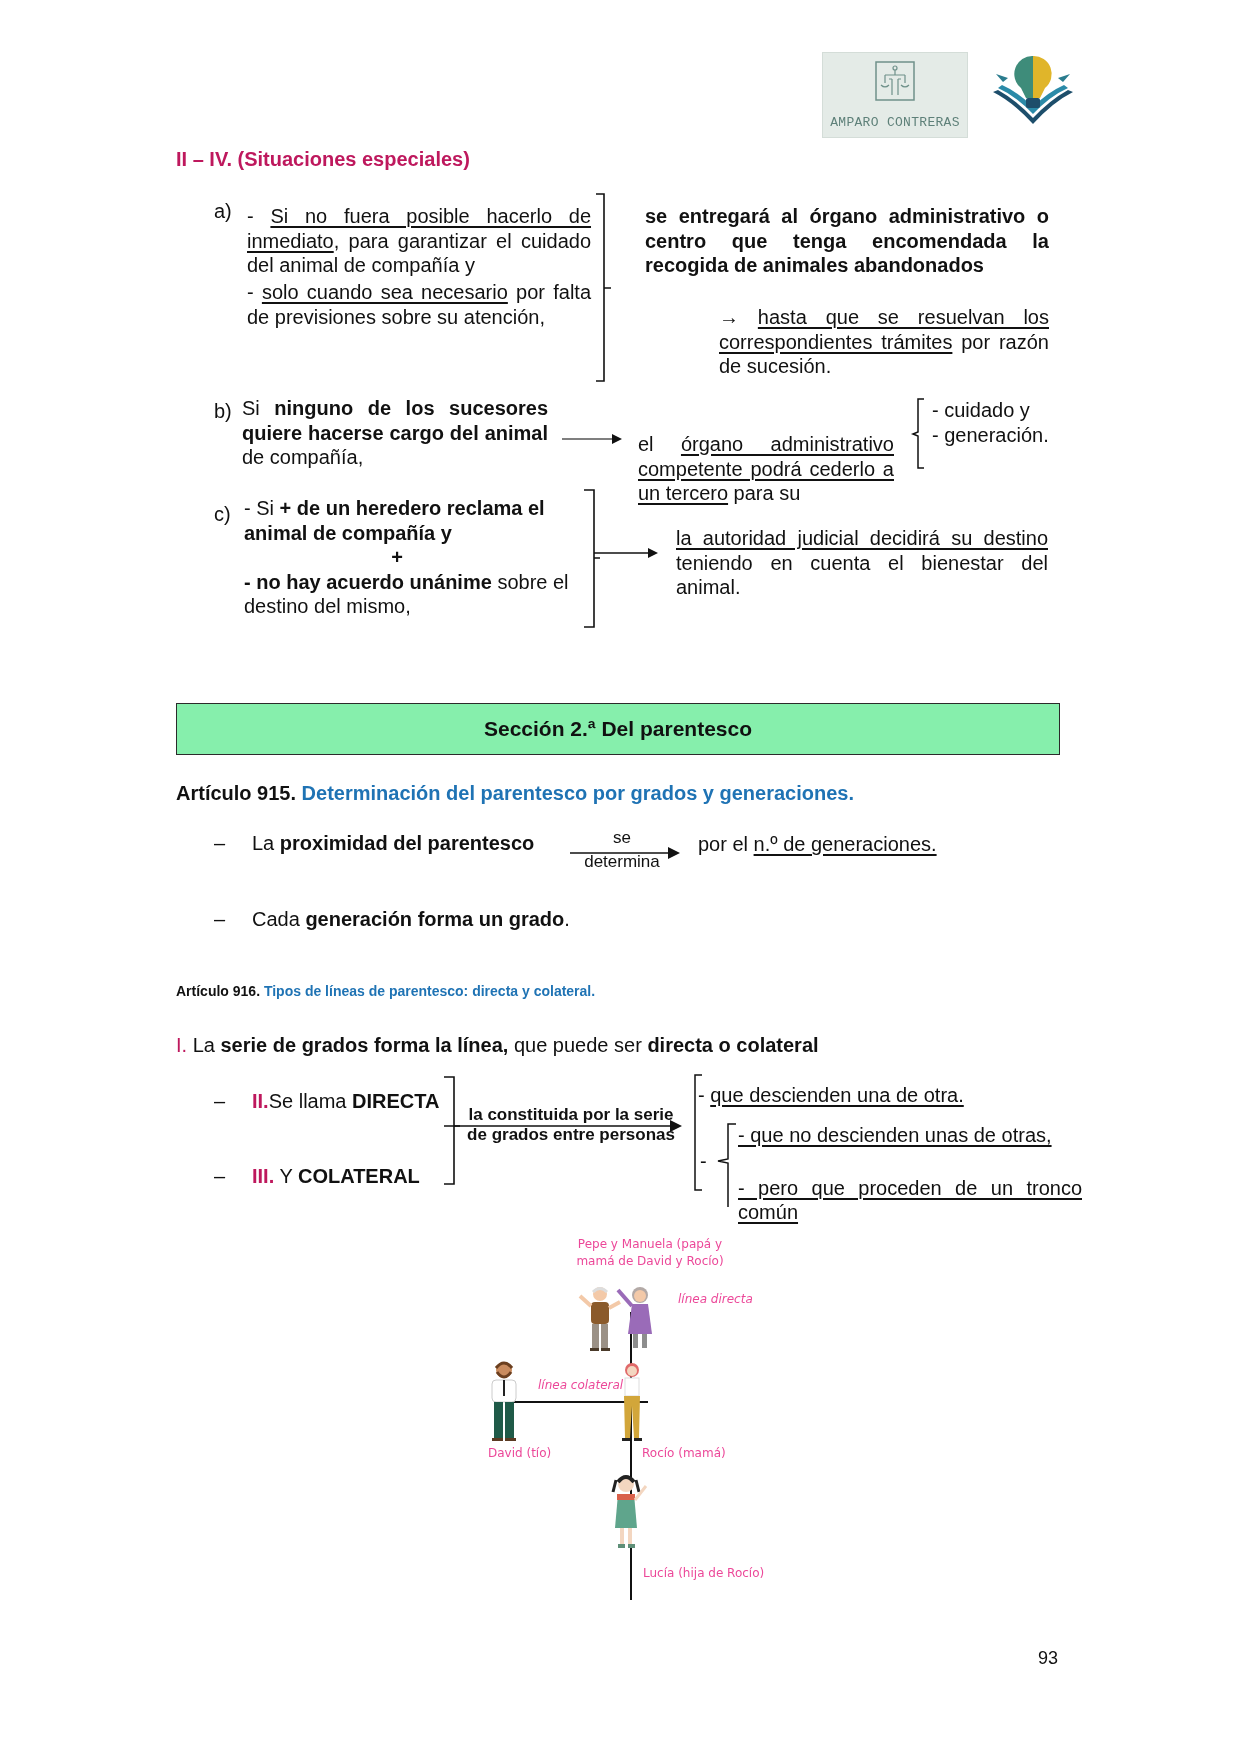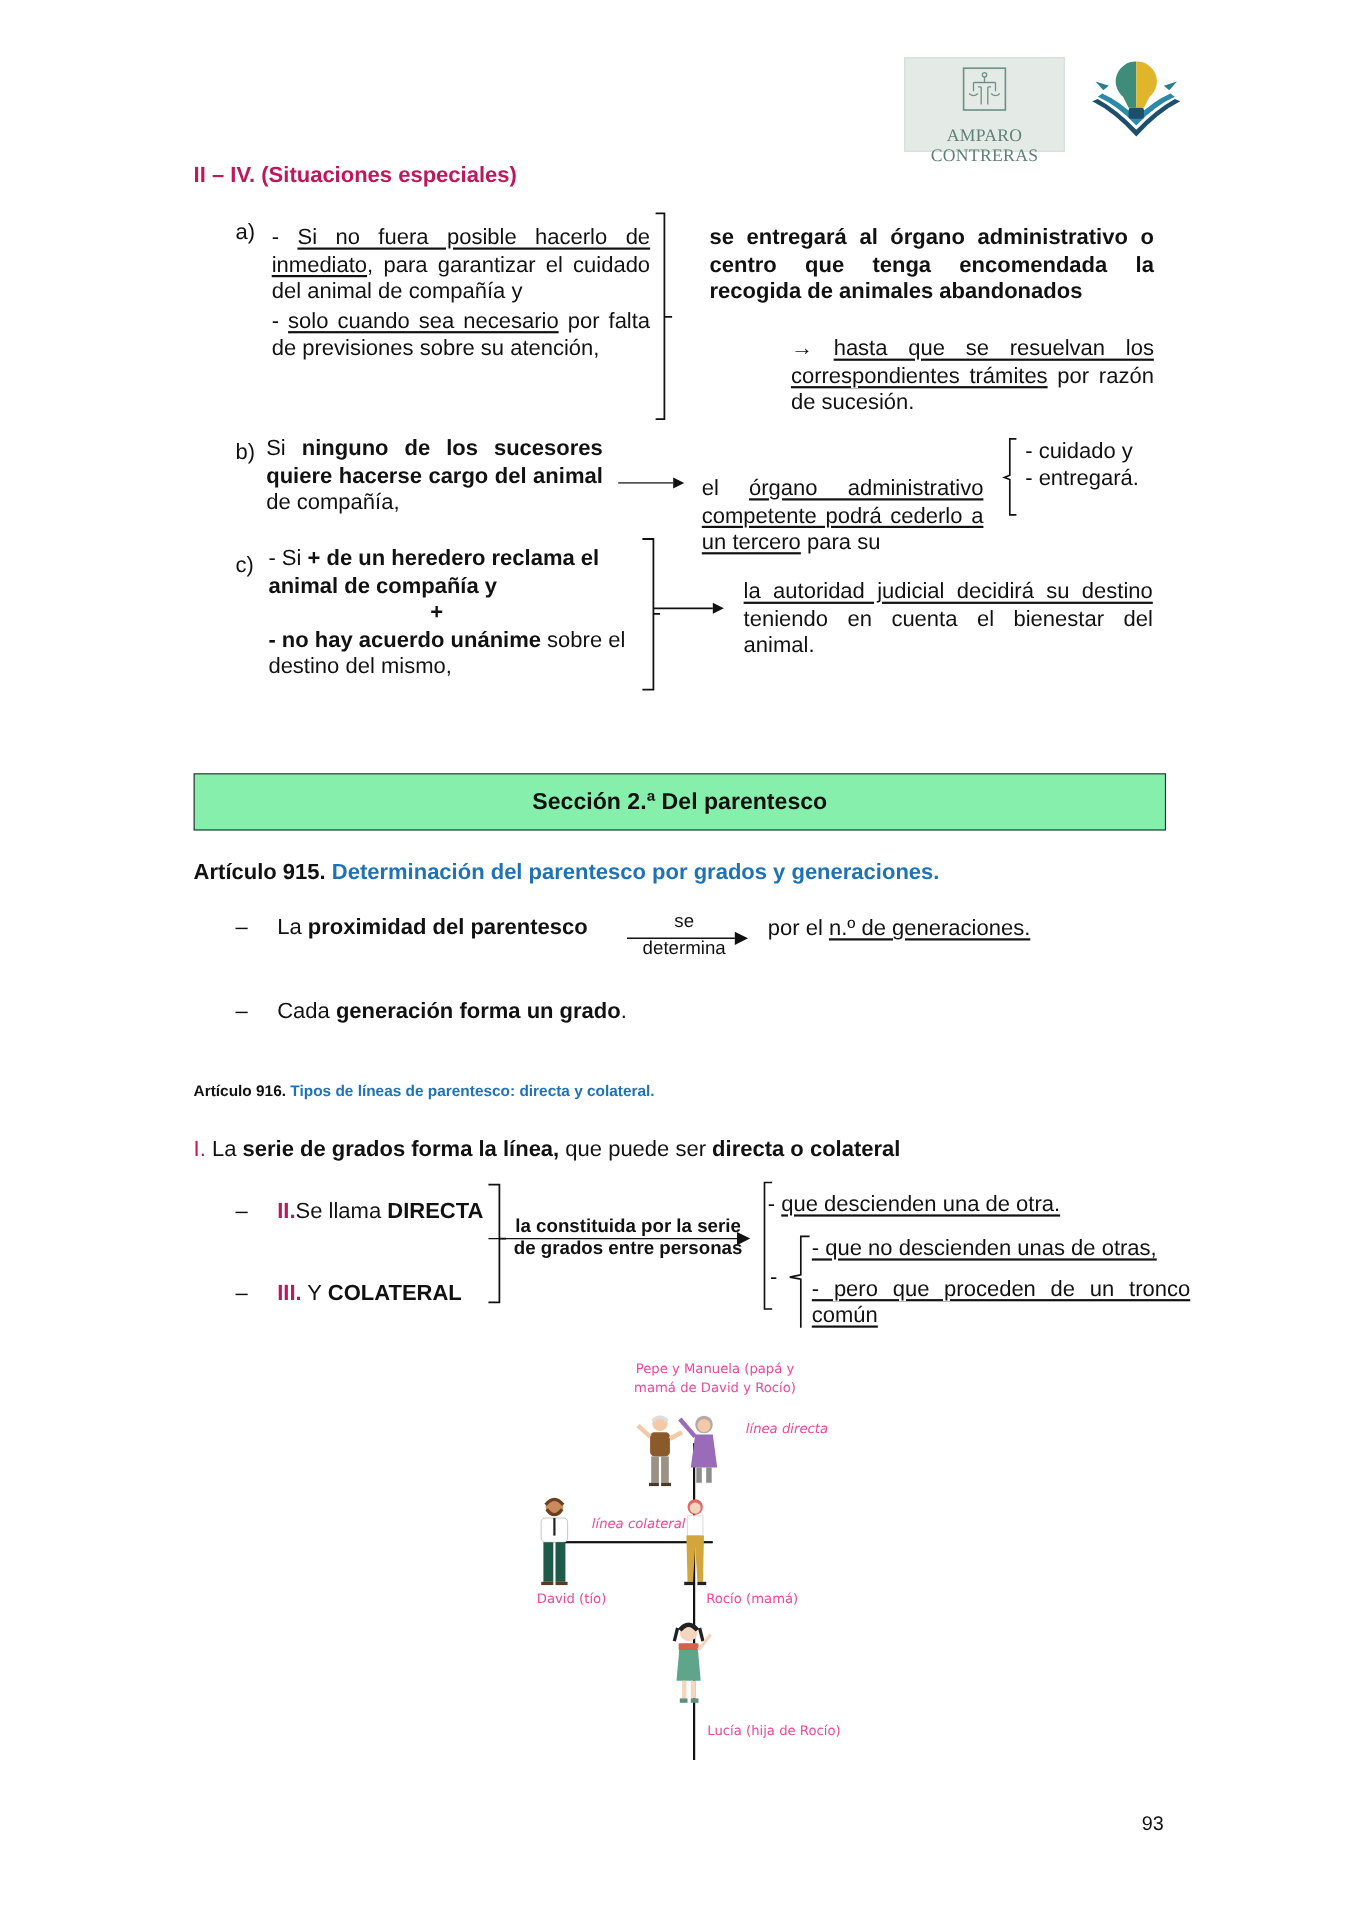--- a/index.html
+++ b/index.html
@@ -6,21 +6,21 @@
   body { width:1240px; height:1755px; position:relative; overflow:hidden;
          font-family:"Liberation Sans", sans-serif; color:#111; }
   .abs { position:absolute; }
   .txt { font-size:20px; line-height:24.5px; }
   .j { text-align:justify; text-align-last:auto; }
   .u { text-decoration:underline; text-underline-offset:3px; }
   b { font-weight:bold; }
   .purple { color:#be185d; }
   .blue { color:#1f73b4; }
   .logo-box { background:#e4ebe7; border:1px solid #d4ddd8; }
-  .logo-text { font-family:Liberation Serif, serif; font-size:16px; color:#5e8079; letter-spacing:0.3px; text-align:center; }
+  .logo-text { font-family:Liberation Mono, monospace; font-size:13px; color:#5e8079; letter-spacing:0.3px; text-align:center; }
   .banner { background:#86efac; border:1.5px solid #2b2b2b; text-align:center; font-weight:bold; font-size:21px; }
   .small { font-size:17px; line-height:20px; }
   .diag-label { font-family:"DejaVu Sans", sans-serif; font-size:12px; color:#ec4899; }
   .diag-it { font-style:italic; }
   svg { position:absolute; overflow:visible; }
 </style>
 </head>
 <body>
 
 <div class="abs logo-box" style="left:822px; top:52px; width:144px; height:84px;">
@@ -71,21 +71,21 @@
   <path d="M50 2 L60 7 L50 12 Z" fill="#111"></path>
 </svg>
 <div class="abs txt j" style="left:638px; top:396px; width:256px;margin-top:36px;">
   <span>el </span><span class="u">órgano administrativo competente podrá cederlo a un tercero</span><span> para su</span>
 </div>
 <svg width="16" height="72" style="left:912px; top:398px;">
   <path d="M12 1 H6 V34 L1 36 L6 38 V70 H12" stroke="#111" stroke-width="1.5" fill="none"></path>
 </svg>
 <div class="abs txt" style="left:932px; top:398px;">
   <div>- cuidado y</div>
-  <div>- entregará.</div>
+  <div>- generación.</div>
 </div>
 
 <div class="abs txt" style="left:214px; top:502px;">c)</div>
 <div class="abs txt" style="left:244px; top:496px; width:344px;">
   <div><span>- Si </span><b>+ de un heredero reclama el animal de compañía y</b></div>
   <div style="text-align:center; width:306px; font-weight:bold;">+</div>
   <div><b>- no hay acuerdo unánime</b><span> sobre el destino del mismo,</span></div>
 </div>
 <svg width="80" height="140" style="left:584px; top:489px;">
   <path d="M0 1 H10 V69 H16 M10 69 V138 H0" stroke="#111" stroke-width="1.6" fill="none"></path>
@@ -158,21 +158,21 @@
 </svg>
 <div class="abs txt" style="left:698px; top:1083px;">
   <span>- </span><span class="u">que descienden una de otra.</span>
 </div>
 <div class="abs txt" style="left:700px; top:1149px;">-</div>
 <svg width="22" height="86" style="left:716px; top:1123px;">
   <path d="M20 1 H12 V36 L2 38 L12 40 V84" stroke="#111" stroke-width="1.5" fill="none"></path>
 </svg>
 <div class="abs txt j" style="left:738px; top:1123px; width:344px;">
   <div class="u">- que no descienden unas de otras,</div>
-  <div class="u" style="margin-top:12px;">- pero que proceden de un tronco común</div>
+  <div class="u" style="margin-top:28px;">- pero que proceden de un tronco común</div>
 </div>
 
 <div class="abs" style="left:460px; top:1230px; width:320px; height:380px;">
   <div class="abs diag-label" style="left:110px; top:6px; width:160px; text-align:center; line-height:17px;">
     <div>Pepe y Manuela (papá y</div>
     <div>mamá de David y Rocío)</div>
   </div>
   <div class="abs diag-label diag-it" style="left:218px; top:62px;">línea directa</div>
 
   <div class="abs" style="left:170px; top:82px; width:2px; height:288px; background:#111;"></div>

